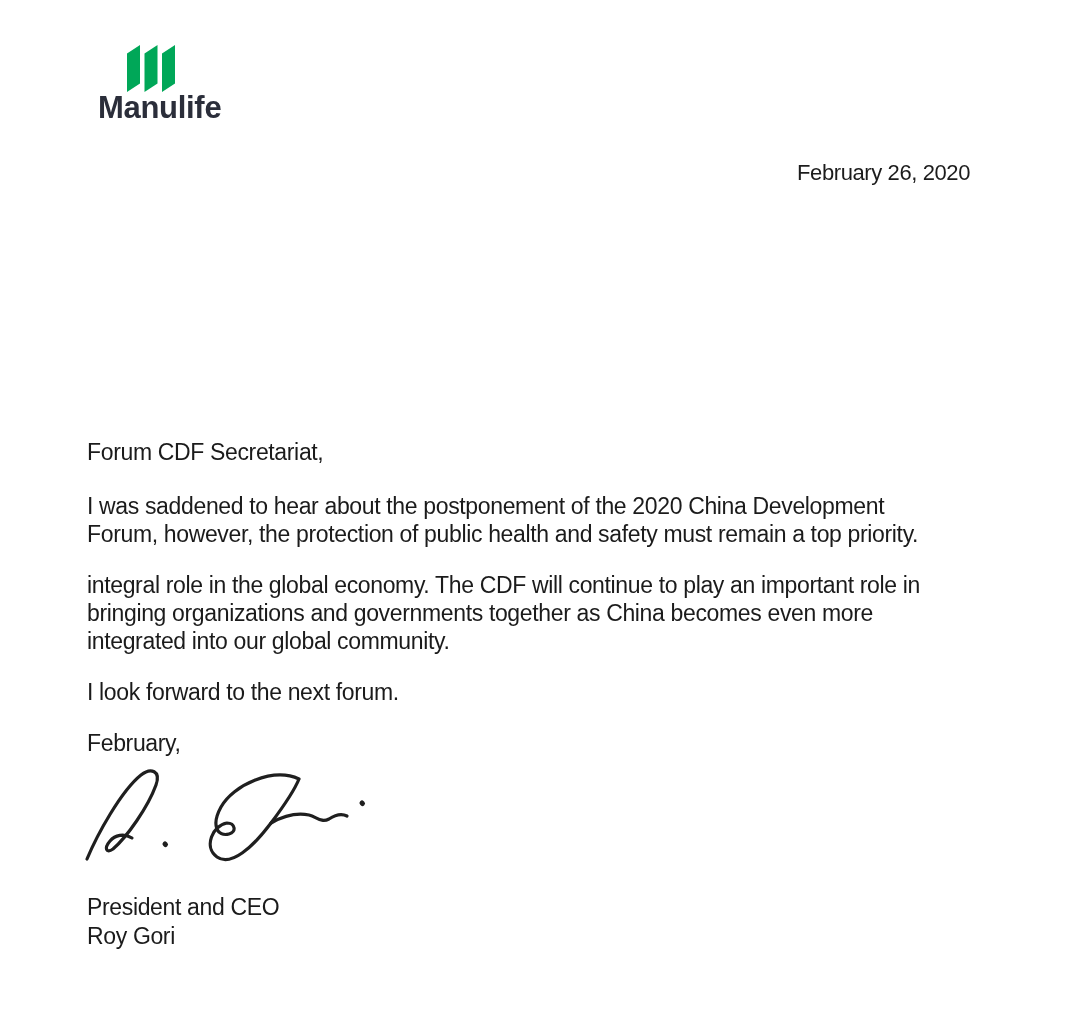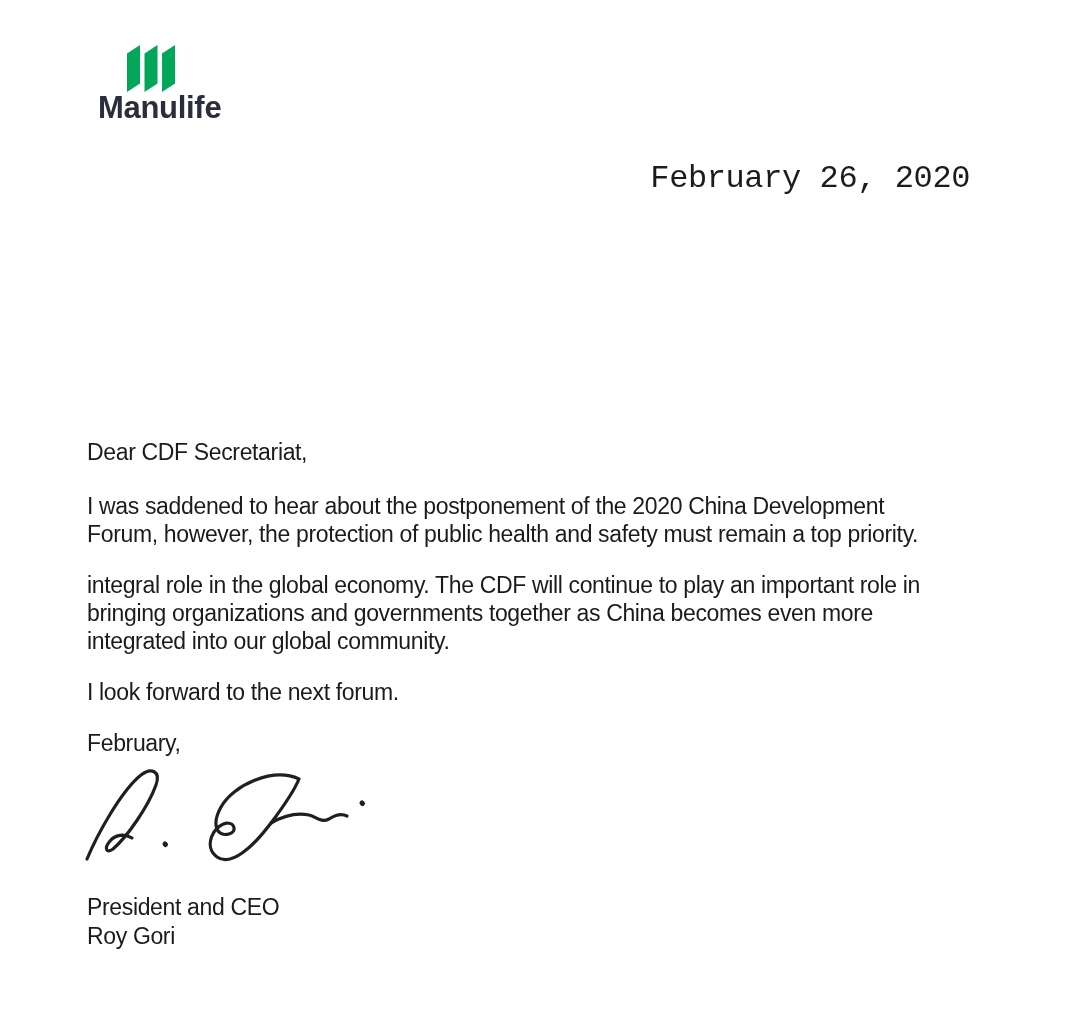--- a/index.html
+++ b/index.html
@@ -39,24 +39,23 @@
     color: #2b2e3a;
     line-height: 1;
     padding-bottom: 3px;
   }
 
   
   .date-line {
     position: absolute;
     top: 160px;
     right: 110px;
-    font-size: 32px;
+    font-size: 22px;
     letter-spacing: -0.4px;
     color: #1c1c1c;
-    font-family: Liberation Mono, monospace;
   }
 
   
   .letter-body {
     position: absolute;
     left: 87px;
     top: 438px;
     width: 910px;
     font-size: 23px;
     line-height: 28px;
@@ -105,21 +104,21 @@
       </svg>
     </span>
     <span class="brand-name">Manulife</span>
   </header>
 
   <div class="date-line">February 26, 2020</div>
 
   <div class="letter-body">
 
     <p class="salutation">
-      <span class="line">Dear CDF Secretariat,</span>
+      <span class="line">Forum CDF Secretariat,</span>
     </p>
 
     <p>
       <span class="line">I was saddened to hear about the postponement of the 2020 China Development</span>
       <span class="line">Forum, however, the protection of public health and safety must remain a top priority.</span>
     </p>
 
     <p>
       <span class="line">integral role in the global economy. The CDF will continue to play an important role in</span>
       <span class="line">bringing organizations and governments together as China becomes even more</span>

